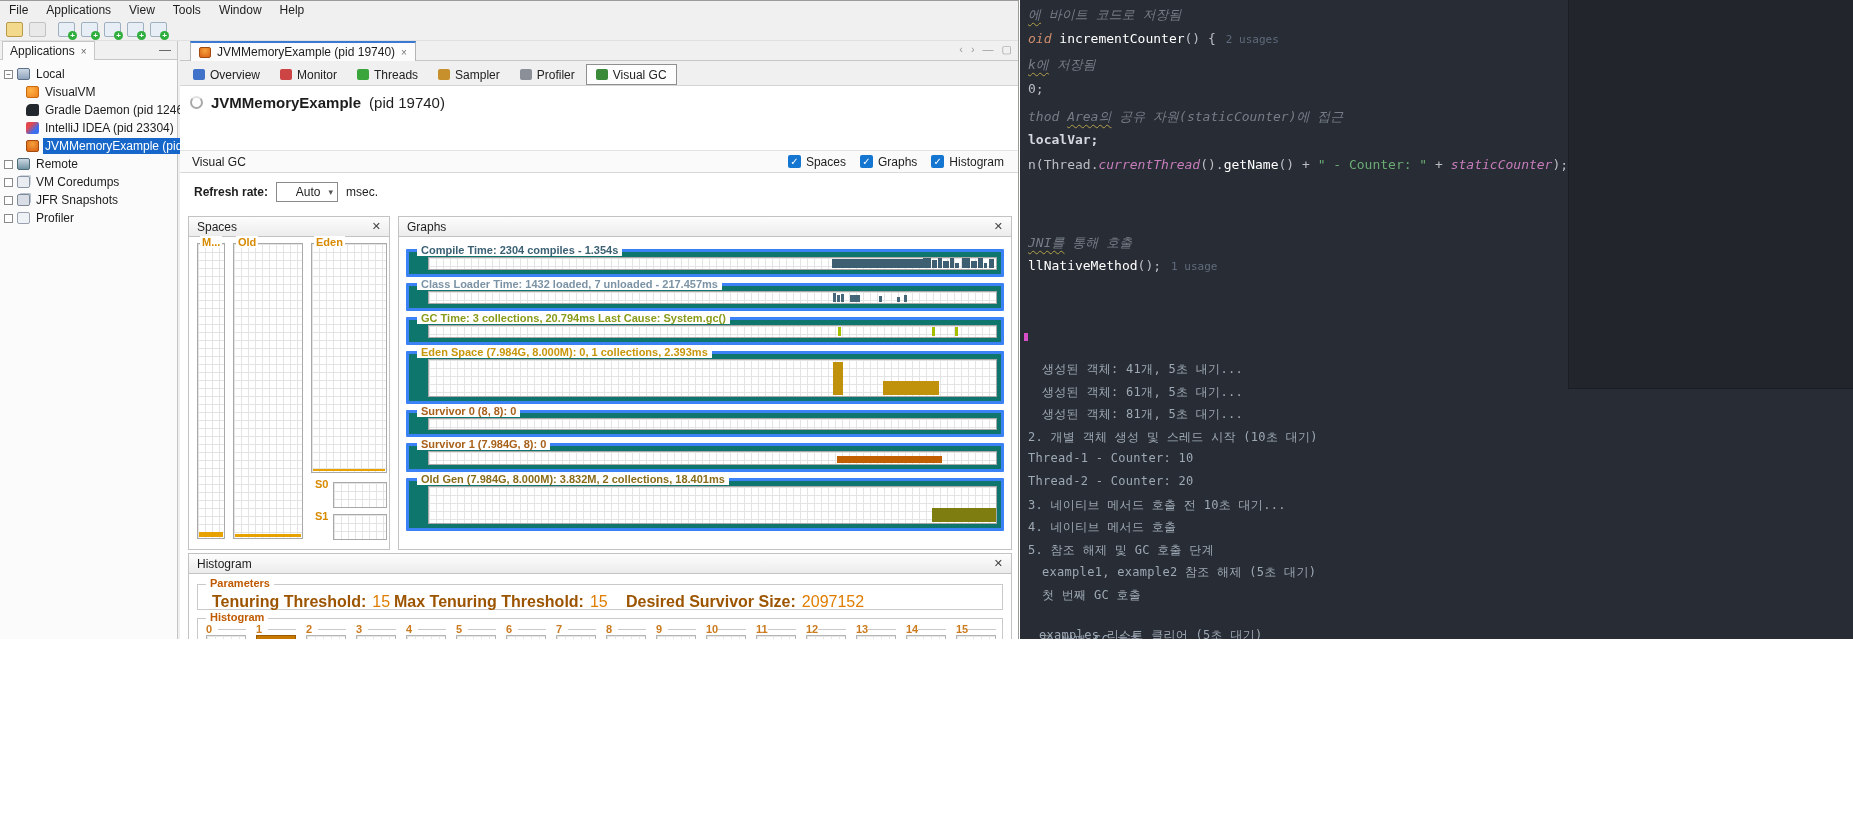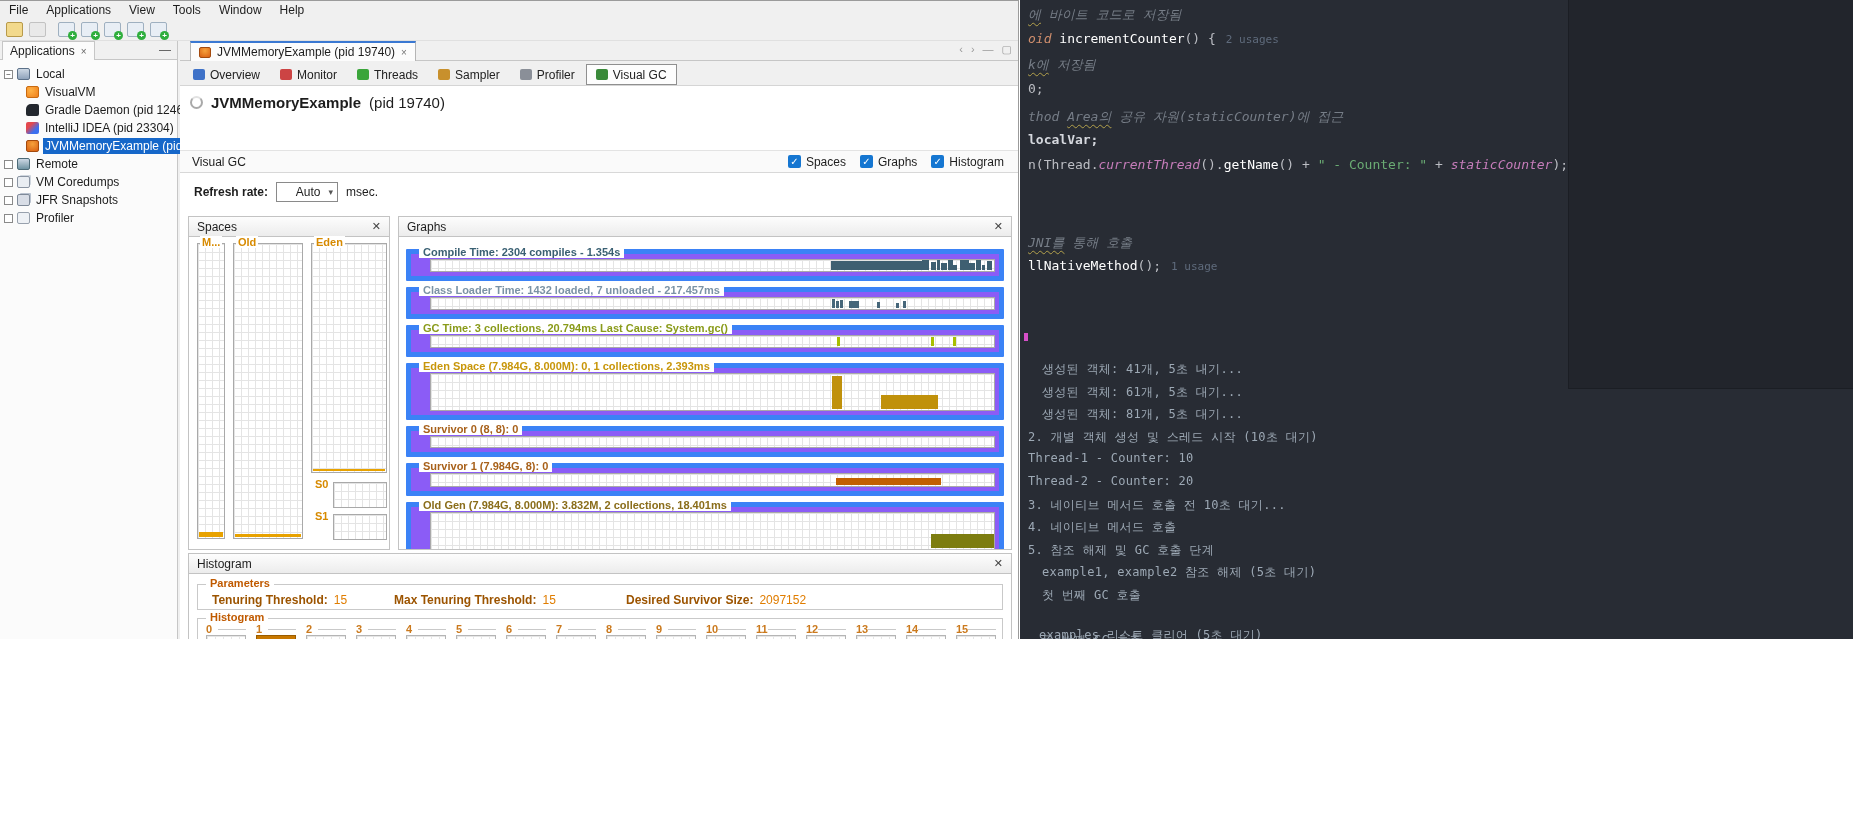--- a/index.html
+++ b/index.html
@@ -101,32 +101,32 @@
           background-size:7px 8px; border:1px solid #a9a9a9; position:relative; overflow:hidden; }
 
   
   .sgroup { position:absolute; }
   .sgroup .slabel { position:absolute; top:-7px; left:3px; background:#fff; padding:0 2px;
                     font-size:11px; font-weight:bold; color:#d78a00; z-index:2; white-space:nowrap; }
   .sgroup .sbox { position:absolute; inset:0; }
   .fillbar { position:absolute; left:1px; right:1px; background:#e8a200; }
 
   
-  .ggroup { position:relative; border:5px solid #3b82f6; border-radius:1px; background:#8b5cf6;
+  .ggroup { position:relative; border:3px solid #3b82f6; border-radius:1px; background:#0f766e;
             margin:0 7px 6px 7px; padding:5px 4px 4px 19px; }
   .ggroup .glabel { position:absolute; top:-8px; left:8px; background:#fff; padding:0 4px;
                     font-size:11px; font-weight:bold; white-space:nowrap; }
   .gstrip { position:relative; }
   .gbar { position:absolute; bottom:1px; }
 
   
   .fgroup { position:absolute; border:1px solid #c9c9c9; background:#fff; }
   .fgroup > .flabel { position:absolute; top:-8px; left:8px; background:#fff; padding:0 4px;
                       font-size:11px; font-weight:bold; color:#c05a00; }
-  .param { position:absolute; top:8px; font-size:12px; white-space:nowrap; }
+  .param { position:absolute; top:8px; font-size:16px; white-space:nowrap; }
   .param .pl { font-weight:bold; color:#9c5400; }
   .param .pv { color:#e07d00; margin-left:6px; }
 
   .bins { position:absolute; left:8px; top:14px; display:flex; gap:10px; }
   .bin { position:relative; width:40px; height:52px; }
   .bin .blabel { position:absolute; top:-12px; left:0; font-size:11px; font-weight:bold; color:#cb7a1e; }
   .bin .bline { position:absolute; top:-6px; left:12px; right:0; border-top:1px solid #c9c9c9; }
   .bin .bbox { position:absolute; left:0; top:0; width:40px; height:52px;
                background-image:linear-gradient(to right,#e6e6e6 1px,transparent 1px),
                                 linear-gradient(to bottom,#e6e6e6 1px,transparent 1px);

